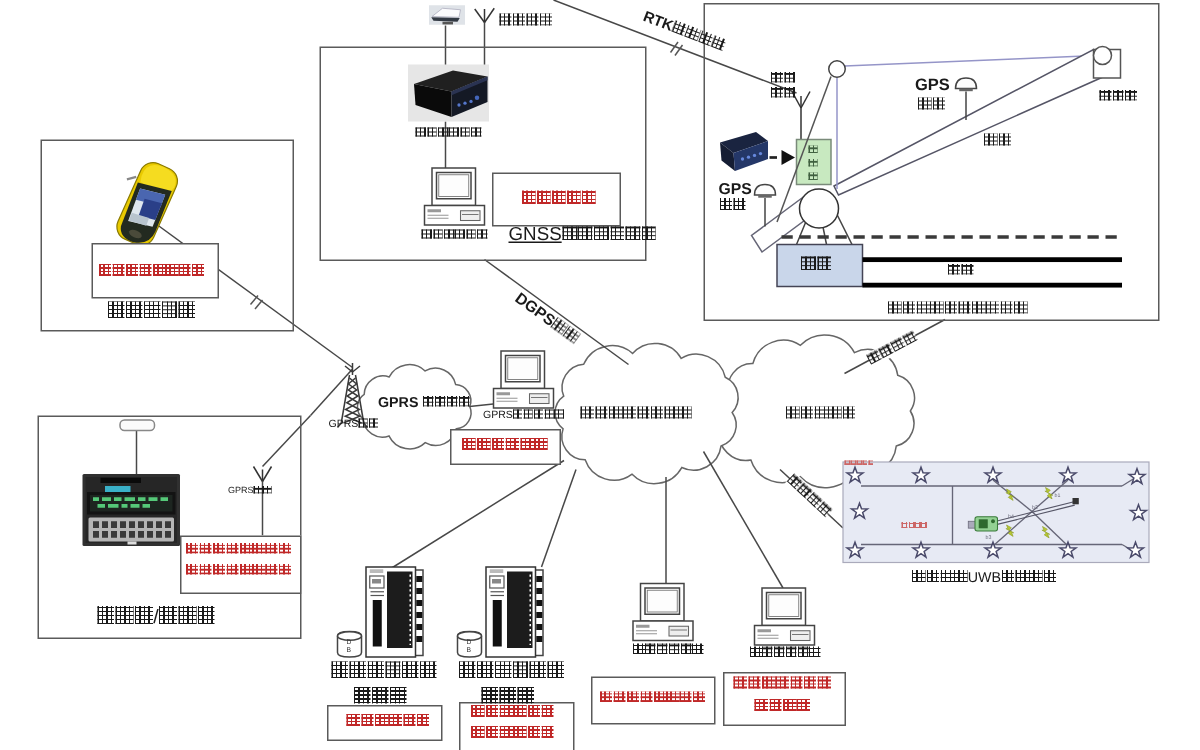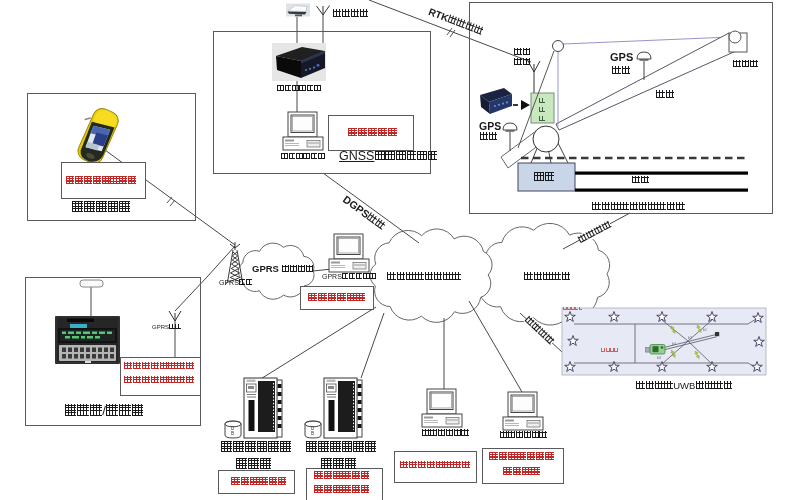--- a/index.html
+++ b/index.html
@@ -348,15 +348,15 @@
 <div class="a z" style="left:321px;top:457px;font-size:12px;"><b></b><b></b><b></b></div>
 <div class="a z r" style="left:314px;top:470px;font-size:9.5px;"><b></b><b></b><b></b><b></b><b></b><b></b></div>
 <div class="a z r" style="left:314px;top:484px;font-size:9.5px;"><b></b><b></b><b></b><b></b><b></b><b></b></div>
 
 <div class="a z" style="left:422px;top:429px;font-size:8px;"><b></b><b></b><b></b><b></b><b></b><b></b></div>
 <div class="a z" style="left:500px;top:431px;font-size:8px;"><b></b><b></b><b></b><b></b><b></b><b></b></div>
 <div class="a z r" style="left:400px;top:460px;font-size:9px;"><b></b><b></b><b></b><b></b><b></b><b></b><b></b><b></b></div>
 <div class="a z r" style="left:489px;top:451px;font-size:9.5px;"><b></b><b></b><b></b><b></b><b></b><b></b><b></b></div>
 <div class="a z r" style="left:503px;top:466px;font-size:9.5px;"><b></b><b></b><b></b><b></b></div>
 
-<div class="a" style="left:636px;top:380px;font-size:9.5px;"><span class="z"><b></b><b></b><b></b><b></b></span>UWB<span class="z"><b></b><b></b><b></b><b></b></span></div>
+<div class="a" style="left:608px;top:380px;font-size:9.5px;"><span class="z"><b></b><b></b><b></b><b></b></span>UWB<span class="z"><b></b><b></b><b></b><b></b></span></div>
 <div class="a z" style="left:563px;top:306px;font-size:4px;color:#c66;"><b></b><b></b><b></b><b></b><b></b></div>
 <div class="a z" style="left:601px;top:348px;font-size:4.5px;color:#c66;"><b></b><b></b><b></b><b></b></div>
 </div>
 </body></html>

